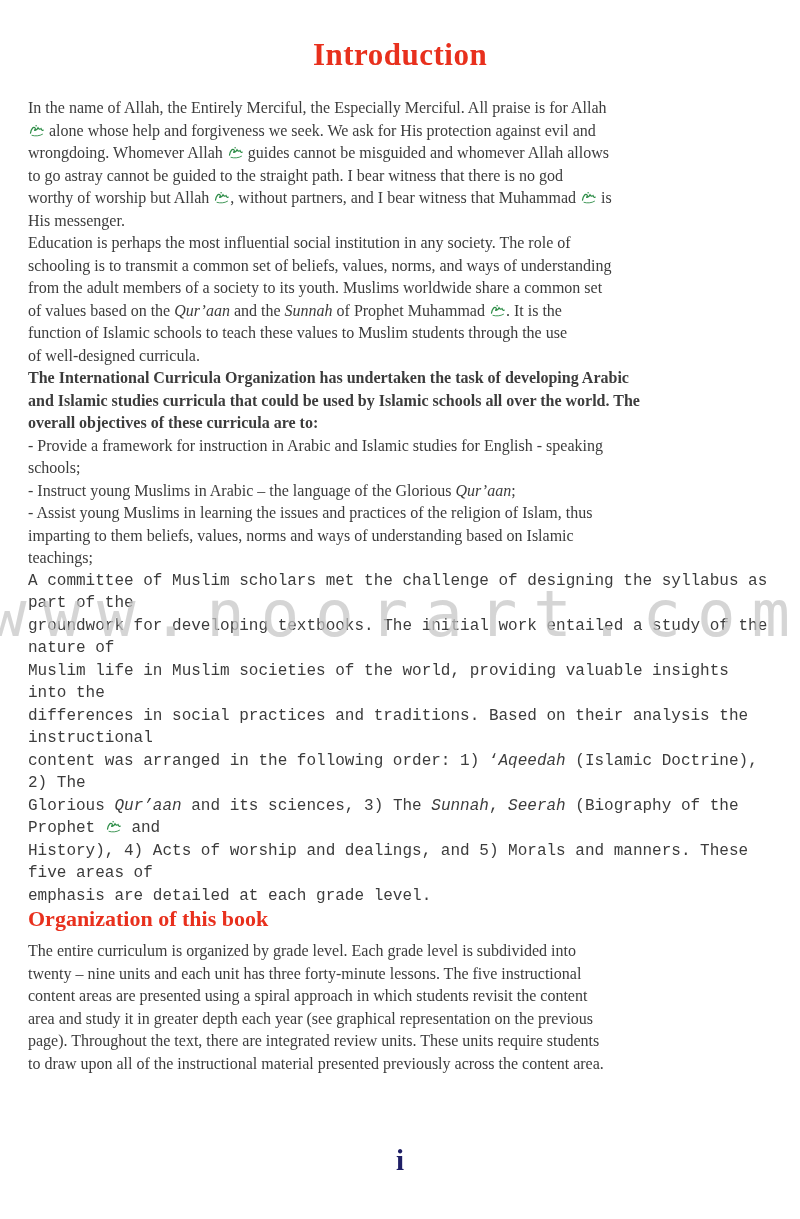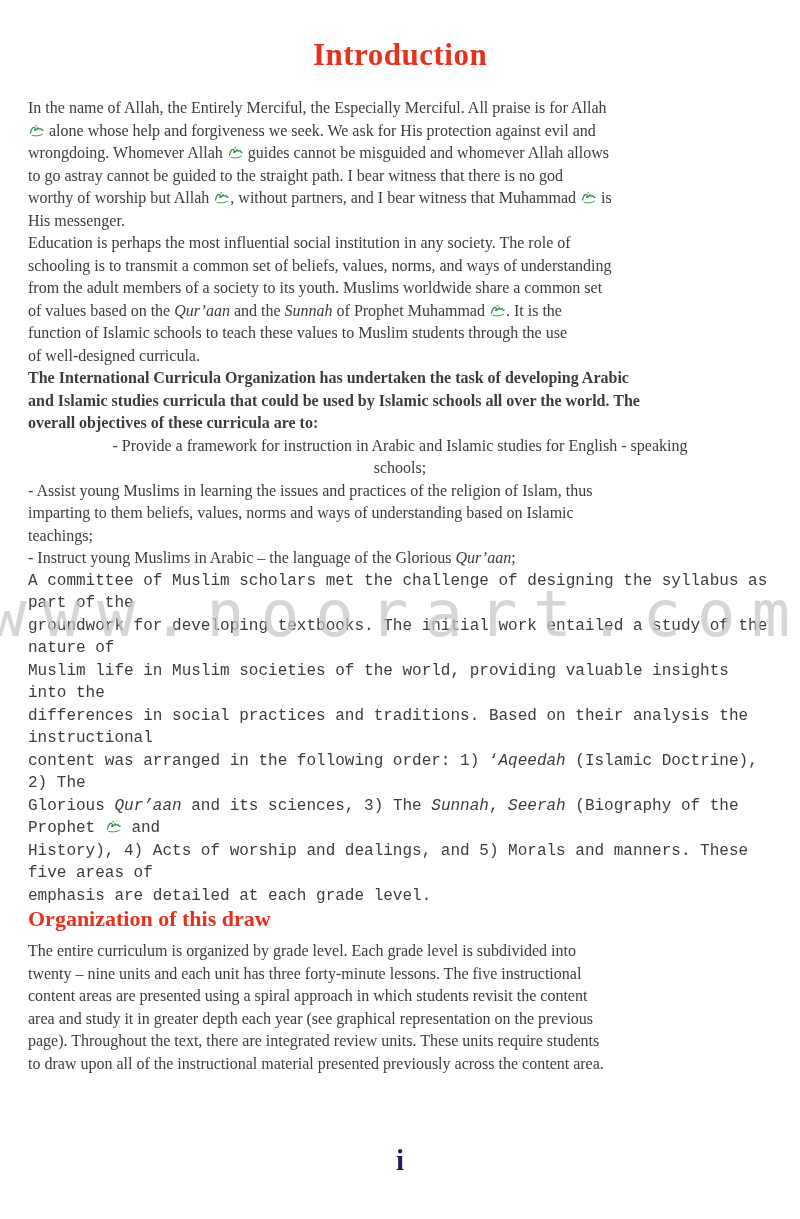--- a/index.html
+++ b/index.html
@@ -27,21 +27,21 @@
   }
   p.paragraph, p.bullet {
     margin:0;
     font-size:16px; line-height:22.5px;
   }
   p i { font-style:italic; }
   
   [data-name="intro-paragraph"]        { margin-bottom:20px; }
   [data-name="education-paragraph"]    { margin-bottom:14px; }
   [data-name="curricula-paragraph"]    { margin-bottom:12px;font-weight:bold; }
-  [data-name="objective-bullet-1"]     { margin-bottom:2px;text-align:center; }
+  [data-name="objective-bullet-1"]     { margin-bottom:2px; }
   [data-name="objective-bullet-2"]     { margin-bottom:6px; }
   [data-name="objective-bullet-3"]     { margin-bottom:6px; }
   [data-name="objective-bullet-4"]     { margin-bottom:12px; }
   [data-name="committee-paragraph"]    { margin-bottom:25px;font-family:Liberation Mono, monospace; }
 
   .hon { display:inline-block; margin:0 1px; }
   .hon svg { display:inline-block; vertical-align:-1px; }
 
   .watermark {
     position:absolute;
@@ -88,26 +88,26 @@
               <path d="M4 15c4 1.2 10 1 14-1.5" fill="none" stroke="#2c8c46" stroke-width="1.2" stroke-linecap="round"></path>
               <circle cx="9.5" cy="2.2" r="1" fill="#2c8c46"></circle>
             </svg></span> is<br>His messenger.</p>
         <p class="paragraph" data-name="education-paragraph">Education is perhaps the most influential social institution in any society. The role of<br>schooling is to transmit a common set of beliefs, values, norms, and ways of understanding<br>from the adult members of a society to its youth. Muslims worldwide share a common set<br>of values based on the <i>Qur’aan</i> and the <i>Sunnah</i> of Prophet Muhammad <span class="hon" data-name="prophet-honorific-icon" aria-label="ﷺ"><svg width="15" height="13" viewBox="0 0 20 17" aria-hidden="true">
               <path d="M2 12c1-6 4-9 6-7 1 1 0 3-1 3 2 1 4-1 5-3 1 2 3 2 4 1 1 2 2 3 3 2" fill="none" stroke="#2c8c46" stroke-width="1.6" stroke-linecap="round"></path>
               <path d="M4 15c4 1.2 10 1 14-1.5" fill="none" stroke="#2c8c46" stroke-width="1.2" stroke-linecap="round"></path>
               <circle cx="9.5" cy="2.2" r="1" fill="#2c8c46"></circle>
             </svg></span>. It is the<br>function of Islamic schools to teach these values to Muslim students through the use<br>of well-designed curricula.</p>
         <p class="paragraph" data-name="curricula-paragraph">The International Curricula Organization has undertaken the task of developing Arabic<br>and Islamic studies curricula that could be used by Islamic schools all over the world. The<br>overall objectives of these curricula are to:</p>
         <p class="bullet" data-name="objective-bullet-1">- Provide a framework for instruction in Arabic and Islamic studies for English - speaking<br>schools;</p>
+        <p class="bullet" data-name="objective-bullet-3">- Instruct young Muslims in Arabic – the language of the Glorious <i>Qur’aan</i>;</p>
         <p class="bullet" data-name="objective-bullet-2">- Assist young Muslims in learning the issues and practices of the religion of Islam, thus<br>imparting to them beliefs, values, norms and ways of understanding based on Islamic<br>teachings;</p>
-        <p class="bullet" data-name="objective-bullet-3">- Instruct young Muslims in Arabic – the language of the Glorious <i>Qur’aan</i>;</p>
         <p class="paragraph" data-name="committee-paragraph">A committee of Muslim scholars met the challenge of designing the syllabus as part of the<br>groundwork for developing textbooks. The initial work entailed a study of the nature of<br>Muslim life in Muslim societies of the world, providing valuable insights into the<br>differences in social practices and traditions. Based on their analysis the instructional<br>content was arranged in the following order: 1) ‘<i>Aqeedah</i> (Islamic Doctrine), 2) The<br>Glorious <i>Qur’aan</i> and its sciences, 3) The <i>Sunnah</i>, <i>Seerah</i> (Biography of the Prophet <span class="hon" data-name="prophet-honorific-icon" aria-label="ﷺ"><svg width="15" height="13" viewBox="0 0 20 17" aria-hidden="true">
               <path d="M2 12c1-6 4-9 6-7 1 1 0 3-1 3 2 1 4-1 5-3 1 2 3 2 4 1 1 2 2 3 3 2" fill="none" stroke="#2c8c46" stroke-width="1.6" stroke-linecap="round"></path>
               <path d="M4 15c4 1.2 10 1 14-1.5" fill="none" stroke="#2c8c46" stroke-width="1.2" stroke-linecap="round"></path>
               <circle cx="9.5" cy="2.2" r="1" fill="#2c8c46"></circle>
             </svg></span> and<br>History), 4) Acts of worship and dealings, and 5) Morals and manners. These five areas of<br>emphasis are detailed at each grade level.</p>
-        <h2 class="section-heading" data-name="organization-heading">Organization of this draw</h2>
+        <h2 class="section-heading" data-name="organization-heading">Organization of this book</h2>
         <p class="paragraph" data-name="organization-paragraph">The entire curriculum is organized by grade level. Each grade level is subdivided into<br>twenty – nine units and each unit has three forty-minute lessons. The five instructional<br>content areas are presented using a spiral approach in which students revisit the content<br>area and study it in greater depth each year (see graphical representation on the previous<br>page). Throughout the text, there are integrated review units. These units require students<br>to draw upon all of the instructional material presented previously across the content area.</p>
       </main>
   </div>
   <div class="watermark" data-name="watermark-text">www.noorart.com</div>
   <footer class="page-number" data-name="page-number">i</footer>
 </div>
 
 </body></html>

